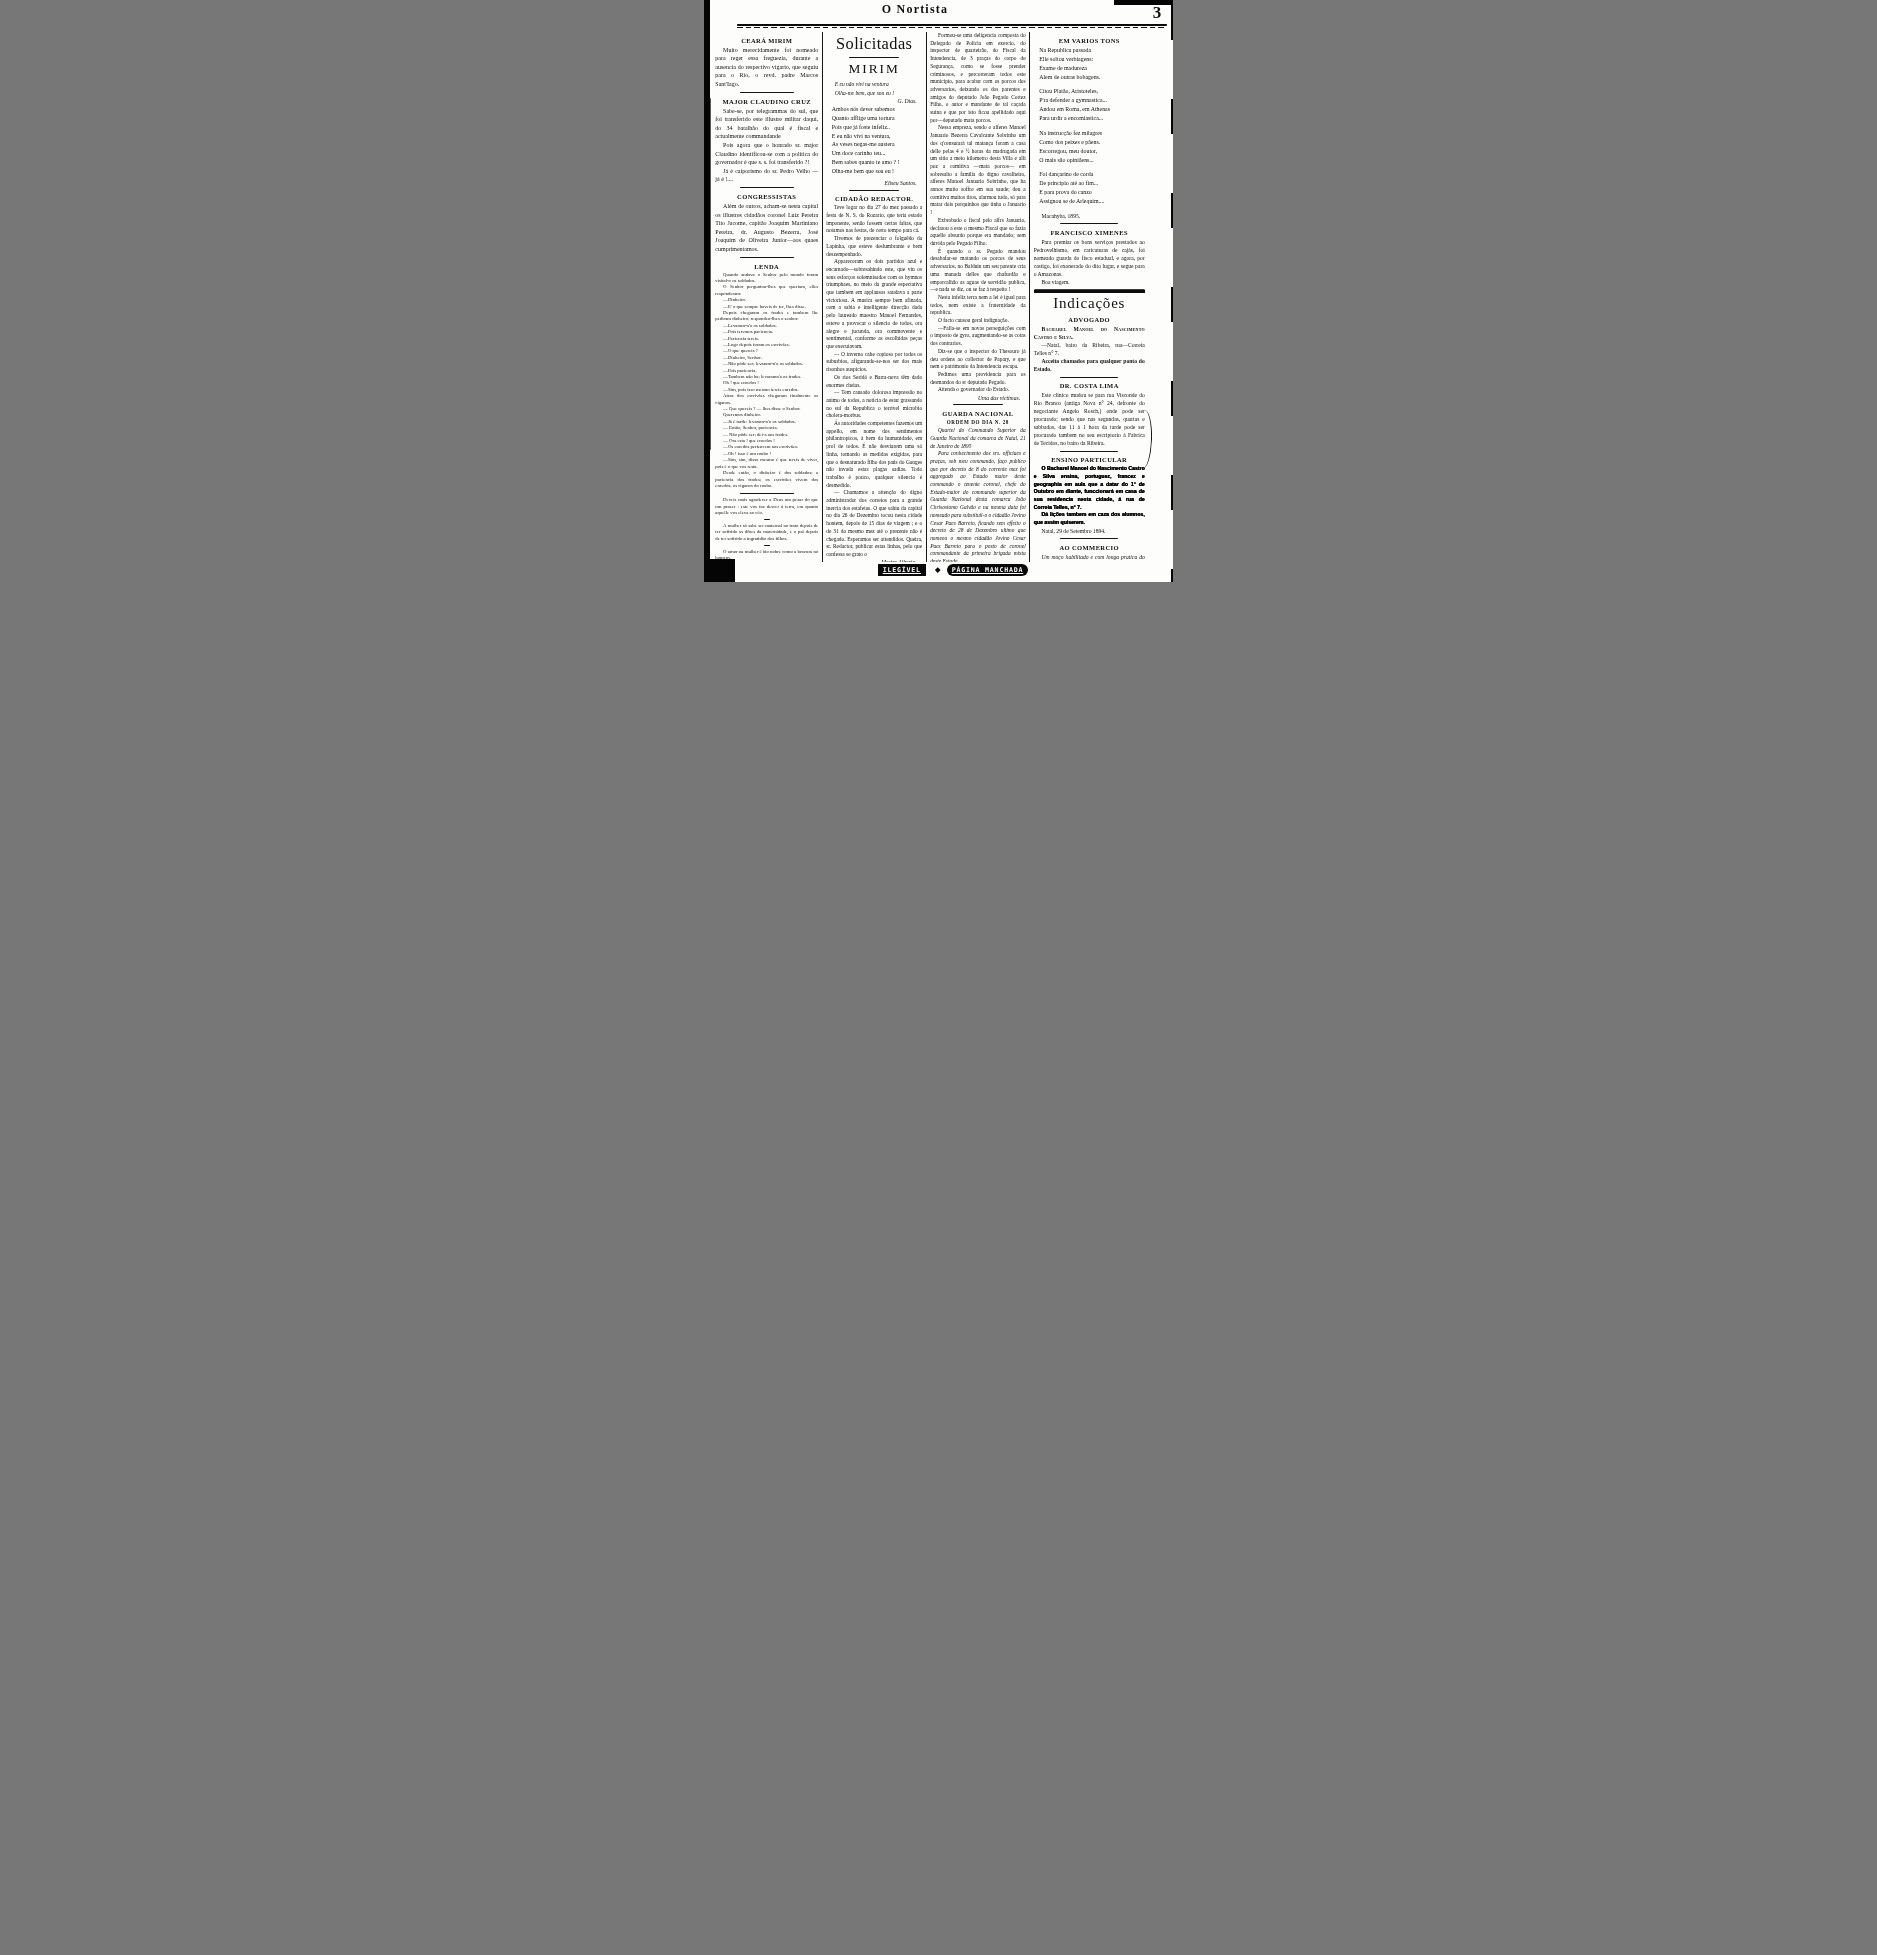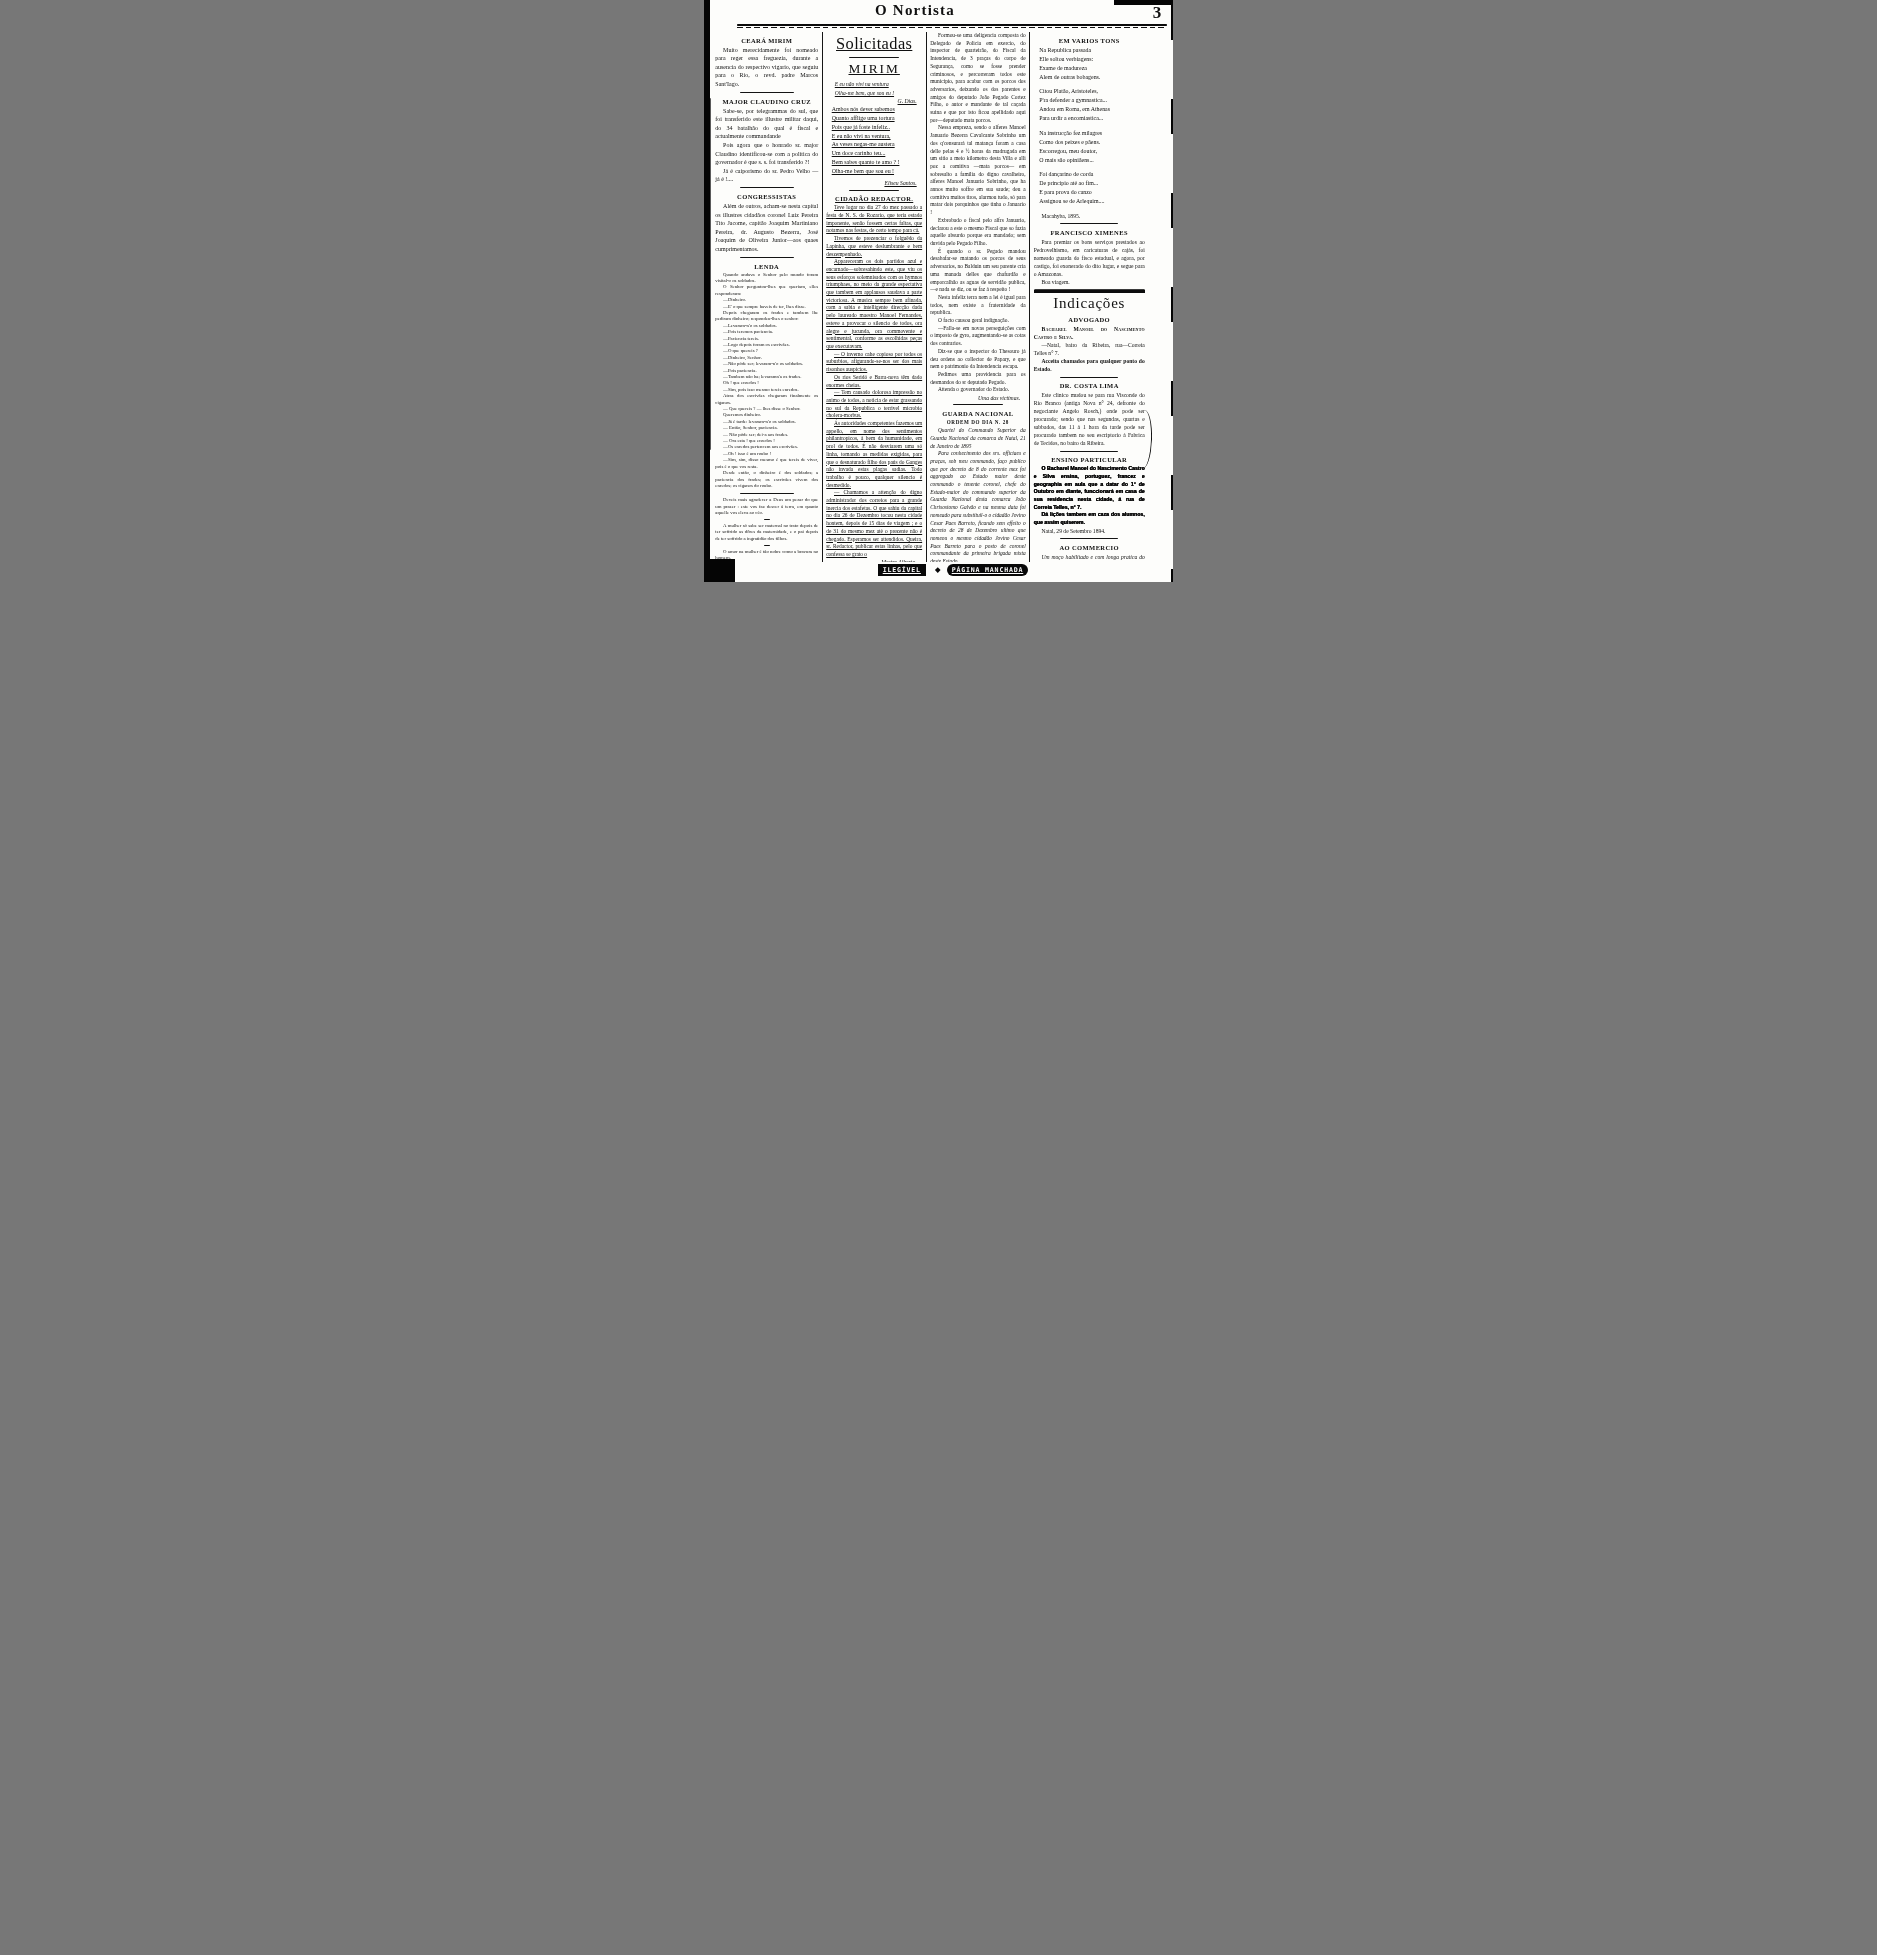--- a/index.html
+++ b/index.html
@@ -8,31 +8,31 @@
   
   .edge-left{position:absolute;left:0;top:0;width:5.5px;height:100%;background:#050505;}
   .edge-left-blur{position:absolute;left:5.1px;top:98px;width:2.3px;height:352px;background:#050505;opacity:.65;border-radius:1.6px;}
   .corner-bl{position:absolute;left:0;bottom:0;width:31px;height:23px;background:#050505;}
   .corner-tr{position:absolute;right:0;top:0;width:59px;height:4.7px;background:#050505;}
   .edge-right{position:absolute;right:0;top:4.7px;width:2px;height:100%;
       background:repeating-linear-gradient(#050505 0 35px,transparent 35px 94px);}
   .margin-brace{position:absolute;right:20.3px;top:410px;width:13.3px;height:59px;
       border-right:1.2px solid #111;border-radius:0 60% 60% 0/0 50% 50% 0;transform:rotate(2deg);}
   
-  .mast-title{position:absolute;top:2.3px;left:0;right:47px;text-align:center;font-size:15px;
+  .mast-title{position:absolute;top:2.3px;left:0;right:47px;text-align:center;font-size:12px;
       font-weight:bold;letter-spacing:1.2px;}
   .mast-page{position:absolute;top:3.1px;right:11.7px;font-size:17px;font-weight:bold;}
   .mast-rule{position:absolute;left:33px;right:6.3px;top:23.5px;height:2.3px;background:#0b0b0b;border-radius:0.8px;}
   .mast-rule2{position:absolute;left:33px;right:6.3px;top:27px;height:0.8px;
       background:repeating-linear-gradient(90deg,#111 0 5.5px,transparent 5.5px 8.6px);}
   
   .cols{position:absolute;left:7.8px;top:32px;width:458px;height:530px;display:flex;}
   .col{height:100%;overflow:hidden;padding:0 3.5px;box-sizing:border-box;}
   .c1{width:24%;}
-  .c2{width:22.7%;border-left:0.4px solid #161616;text-decoration:underline;}
+  .c2{width:22.7%;border-left:0.4px solid #161616;}
   .c3{width:22.6%;border-left:0.4px solid #161616;}
   .c4{width:30.7%;border-left:0.4px solid #161616;padding-right:25px;}
   .p{margin:0;text-indent:7.8px;text-align:justify;}
   .c1 .p{font-size:6px;line-height:8.6px;}
   .c2 .p,.c3 .p{font-size:5.4px;line-height:7.7px;}
   .c4 .p{font-size:5.6px;line-height:8px;}
   .sz-s{font-size:4.8px !important;line-height:6.4px !important;}
   .t-pi{font-style:italic;}
   .t-pb{font-weight:bold;}
   .t-sc{font-variant:small-caps;letter-spacing:0.2px;font-weight:bold;}

